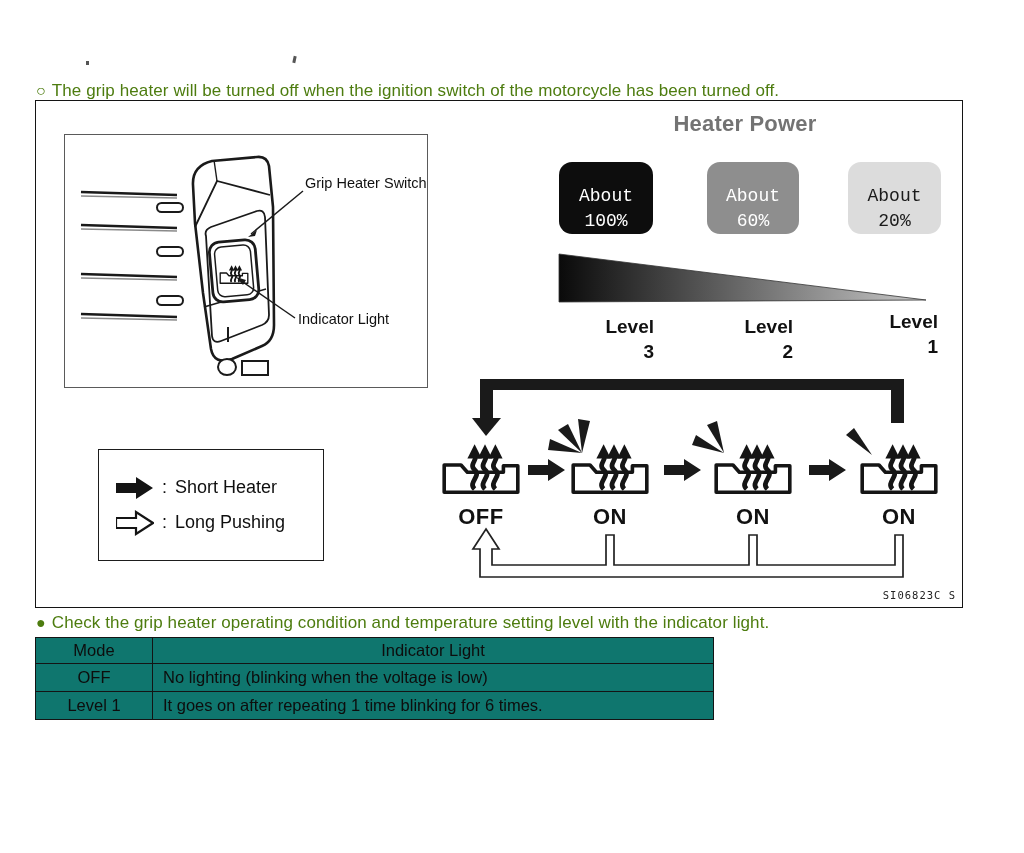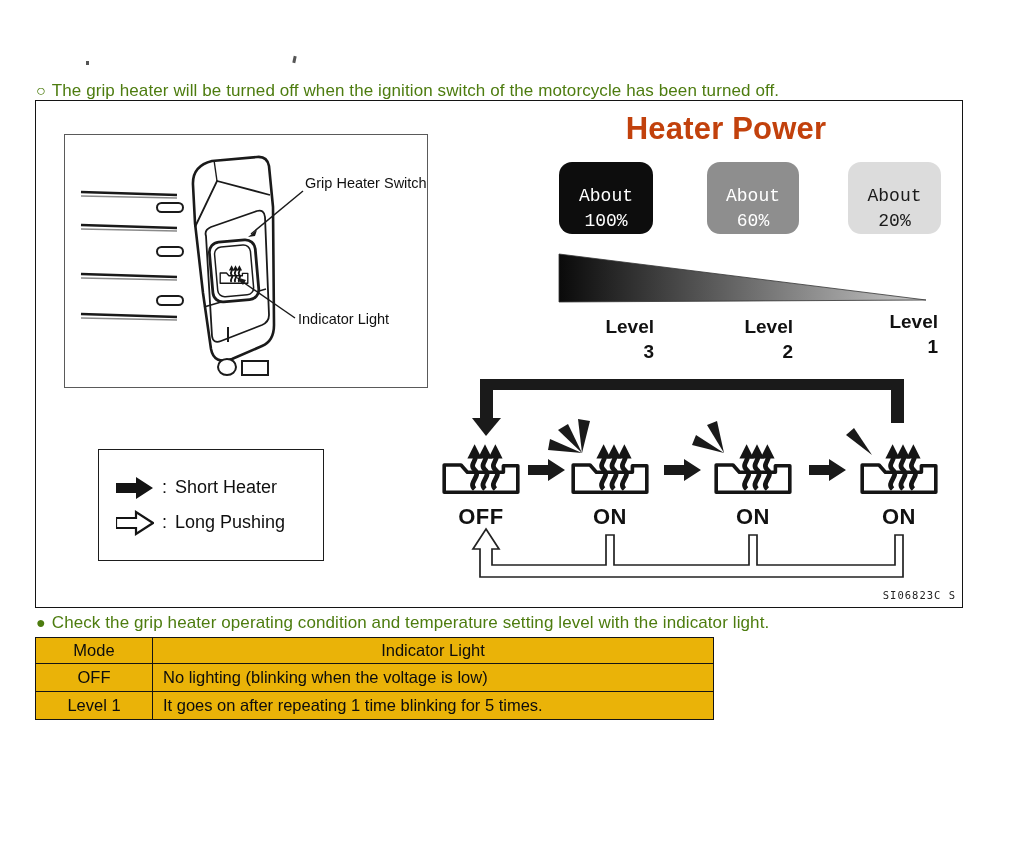--- a/index.html
+++ b/index.html
@@ -15,22 +15,22 @@
   .bullet{display:inline-block;margin-right:6px;font-size:16px;vertical-align:0px;}
   .main-figure{
     position:absolute;left:35px;top:100px;width:926px;height:506px;
     border:1.5px solid #141414;background:#fff;
   }
   .illus-box{
     position:absolute;left:28px;top:33px;width:362px;height:252px;
     border:1px solid #5a5a5a;background:#fff;
   }
   .hp-title{
-    position:absolute;left:510px;top:10px;width:360px;text-align:center;
-    font-size:31px;font-weight:bold;color:#c2410c;letter-spacing:.2px;
+    position:absolute;left:529px;top:10px;width:360px;text-align:center;
+    font-size:22px;font-weight:bold;color:#737373;letter-spacing:.2px;
   }
   .power-box{
     position:absolute;top:61px;height:72px;border-radius:13px;
     display:flex;flex-direction:column;align-items:center;justify-content:flex-end;
     font-size:18px;line-height:25px;font-family:Liberation Mono, monospace;
   }
   .pb-0{left:523px;width:94px;}
   .pb-1{left:671px;width:92px;}
   .pb-2{left:812px;width:93px;}
   .grad-svg{position:absolute;left:522px;top:150px;}
@@ -52,21 +52,21 @@
   }
   .legend-box{
     position:absolute;left:62px;top:348px;width:226px;height:112px;
     border:1.5px solid #1d1d1d;background:#fff;
     display:flex;flex-direction:column;justify-content:center;gap:9px;padding-left:17px;box-sizing:border-box;
   }
   .legend-row{display:flex;align-items:center;gap:6px;font-size:18px;color:#0f0f0f;}
   .legend-sep{margin:0 2px;}
   .ref-table{
     position:absolute;left:35px;top:637px;border-collapse:collapse;
-    font-size:16.5px;color:#0d0d0d;background:#eab308;
+    font-size:16.5px;color:#0d0d0d;background:#0f766e;
   }
   .ref-table th,.ref-table td{border:1.5px solid #141414;padding:0 10px;}
   .ref-table th{font-weight:normal;height:25px;text-align:center;}
   .ref-table td{height:27px;}
   .col-mode{width:96px;text-align:center;}
   .col-ind{width:540px;text-align:left;}
   svg text{font-family:"Liberation Sans", sans-serif;fill:#111;}
 </style>
 </head>
 <body>
@@ -257,16 +257,16 @@
       <th class="col-ind">Indicator Light</th>
     </tr>
   </thead>
   <tbody>
     <tr>
       <td class="col-mode">OFF</td>
       <td class="col-ind">No lighting (blinking when the voltage is low)</td>
     </tr>
     <tr>
       <td class="col-mode">Level 1</td>
-      <td class="col-ind">It goes on after repeating 1 time blinking for 5 times.</td>
+      <td class="col-ind">It goes on after repeating 1 time blinking for 6 times.</td>
     </tr>
   </tbody>
 </table>
 
 </body></html>

